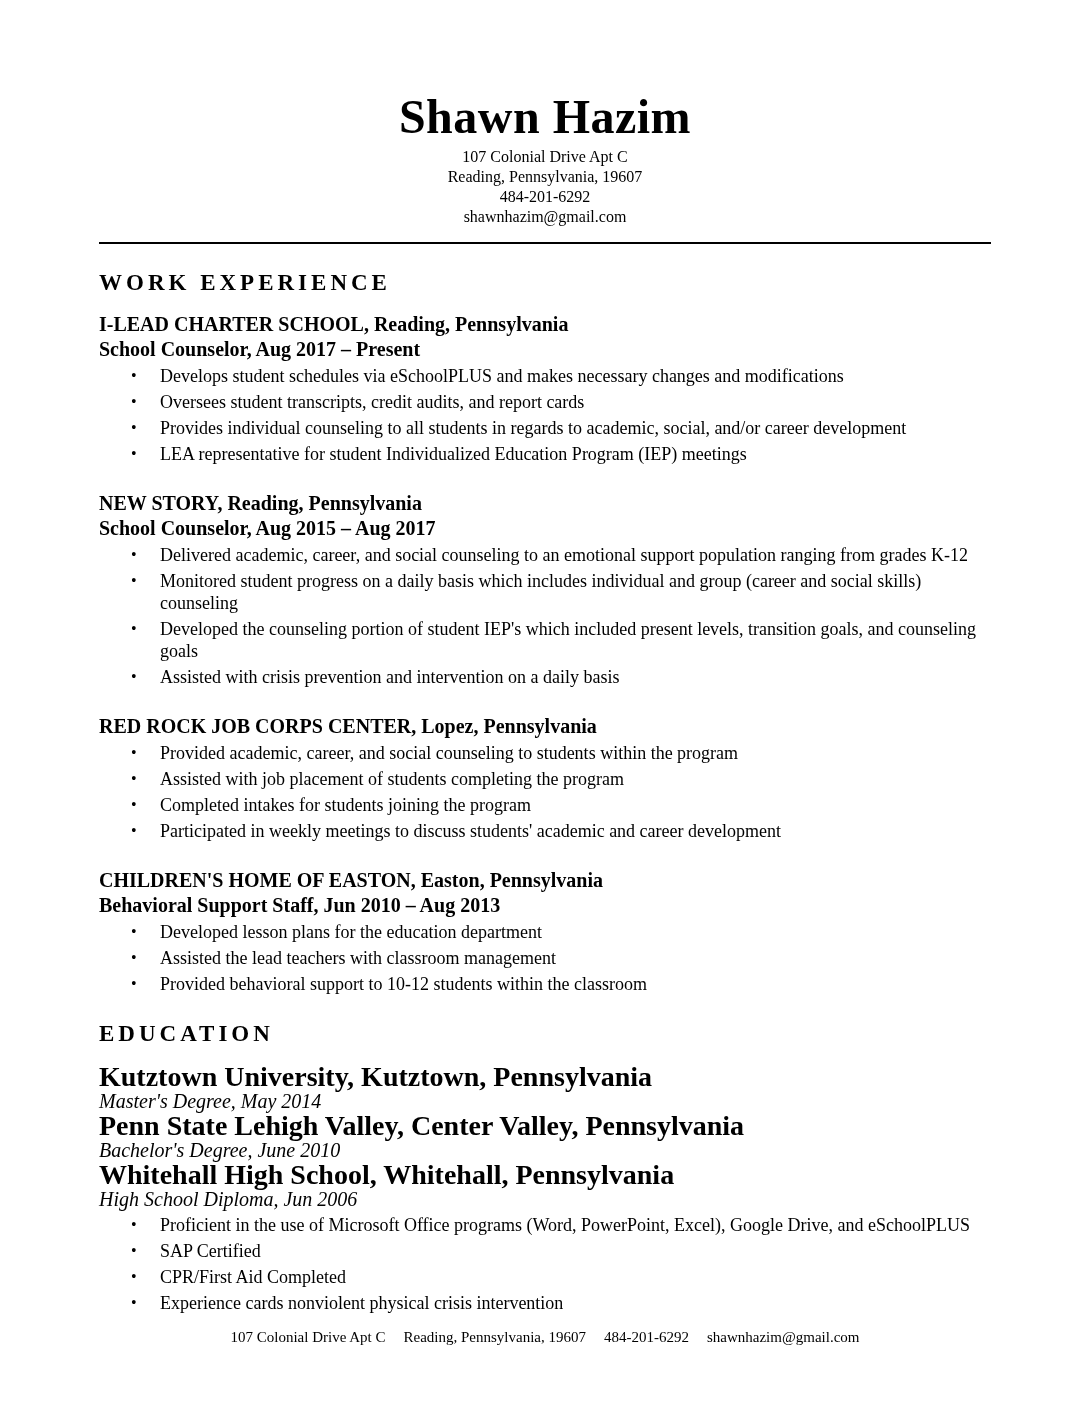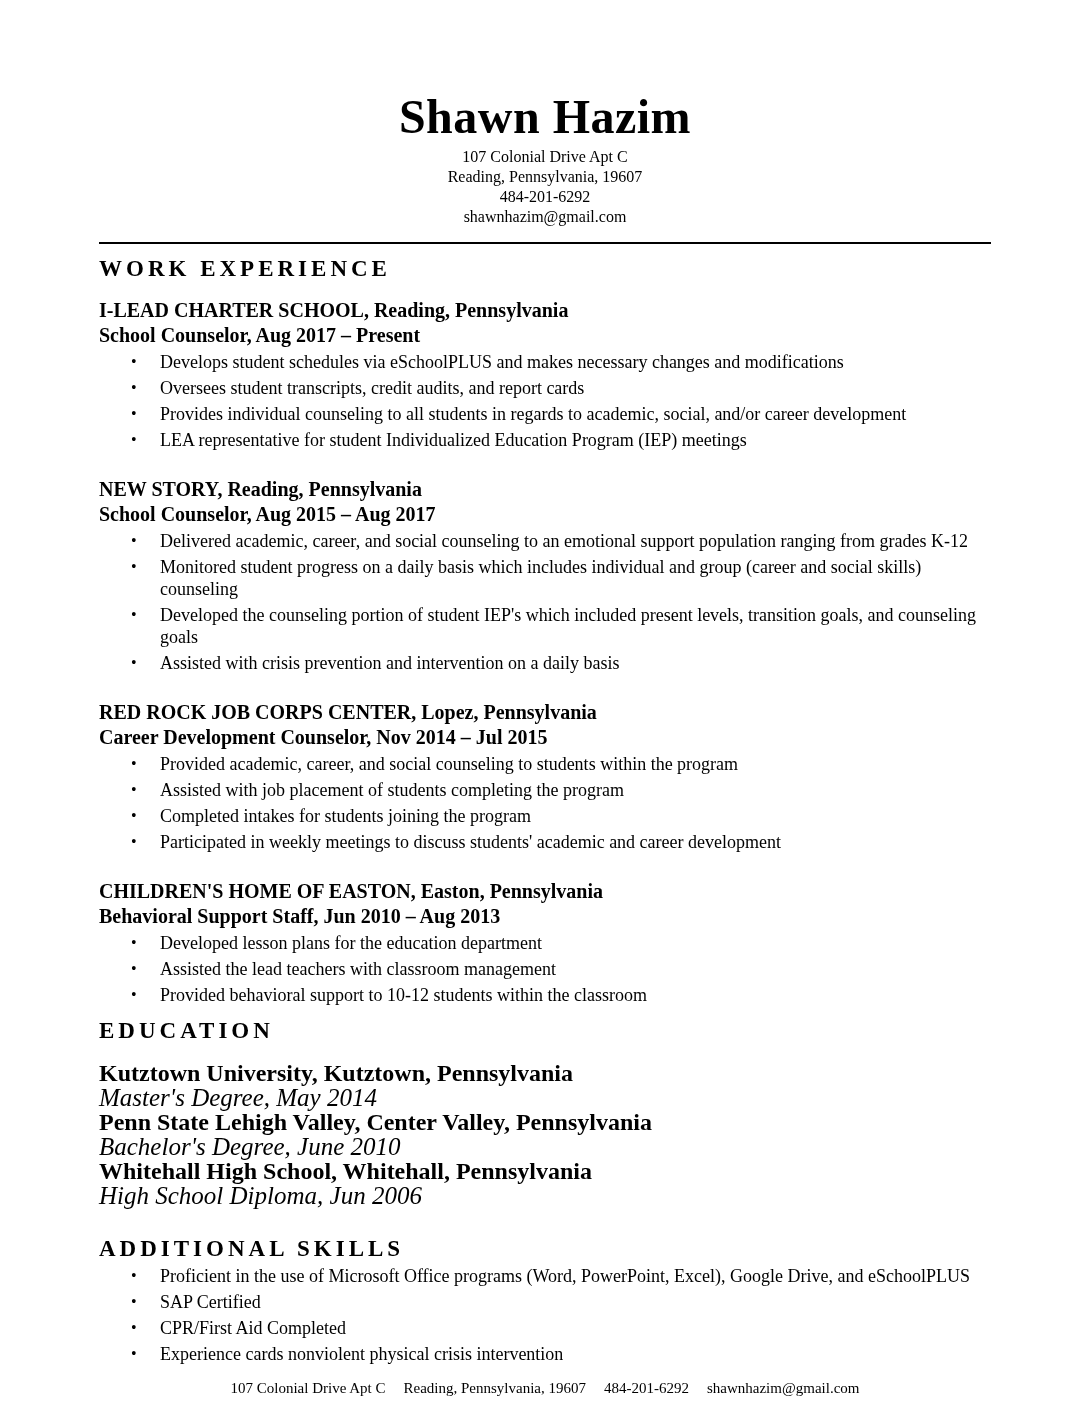--- a/index.html
+++ b/index.html
@@ -35,21 +35,21 @@
     border: none;
     border-top: 2px solid #000000;
     margin-top: 15px;
   }
 
   
   .section-title {
     font-size: 23px;
     font-weight: bold;
     letter-spacing: 4px;
-    margin-top: 12px;
+    margin-top: 26px;
   }
   .section-title.skills-title { margin-top: 28px; }
 
   .job { margin-top: 16px; }
   .job + .job { margin-top: 26px; }
   .job-company, .job-role {
     font-size: 20px;
     font-weight: bold;
     line-height: 25px;
   }
@@ -68,26 +68,26 @@
   ul.bullets li::before {
     content: "\2022";
     position: absolute;
     left: -29px;
     font-size: 16px;
   }
 
   
   .edu-entries { margin-top: 17px; }
   .edu-school {
-    font-size: 24px;
+    font-size: 28px;
     font-weight: bold;
     line-height: 25px;
   }
   .edu-degree {
-    font-size: 25px;
+    font-size: 20px;
     font-style: italic;
     line-height: 24px;
   }
 
   
   .skills-list { margin-top: 14px; }
 
   
   .footer {
     margin-top: 14px;
@@ -133,21 +133,20 @@
       <ul class="bullets">
         <li>Delivered academic, career, and social counseling to an emotional support population ranging from grades K-12</li>
         <li>Monitored student progress on a daily basis which includes individual and group (career and social skills) counseling</li>
         <li>Developed the counseling portion of student IEP's which included present levels, transition goals, and counseling goals</li>
         <li>Assisted with crisis prevention and intervention on a daily basis</li>
       </ul>
     </div>
 
     <div class="job">
       <div class="job-company">RED ROCK JOB CORPS CENTER, Lopez, Pennsylvania</div>
-      <div class="job-role">Career Development Counselor, Nov 2014 – Jul 2015</div>
       <ul class="bullets">
         <li>Provided academic, career, and social counseling to students within the program</li>
         <li>Assisted with job placement of students completing the program</li>
         <li>Completed intakes for students joining the program</li>
         <li>Participated in weekly meetings to discuss students' academic and career development</li>
       </ul>
     </div>
 
     <div class="job">
       <div class="job-company">CHILDREN'S HOME OF EASTON, Easton, Pennsylvania</div>
@@ -172,21 +171,20 @@
         <div class="edu-degree">Bachelor's Degree, June 2010</div>
       </div>
       <div>
         <div class="edu-school">Whitehall High School, Whitehall, Pennsylvania</div>
         <div class="edu-degree">High School Diploma, Jun 2006</div>
       </div>
     </div>
   </div>
 
   <div>
-    <div class="section-title skills-title">ADDITIONAL SKILLS</div>
     <ul class="bullets skills-list">
       <li>Proficient in the use of Microsoft Office programs (Word, PowerPoint, Excel), Google Drive, and eSchoolPLUS</li>
       <li>SAP Certified</li>
       <li>CPR/First Aid Completed</li>
       <li>Experience cards nonviolent physical crisis intervention</li>
     </ul>
   </div>
 
   <div class="footer">
     <span>107 Colonial Drive Apt C</span><span>Reading, Pennsylvania, 19607</span><span>484-201-6292</span><span>shawnhazim@gmail.com</span>

